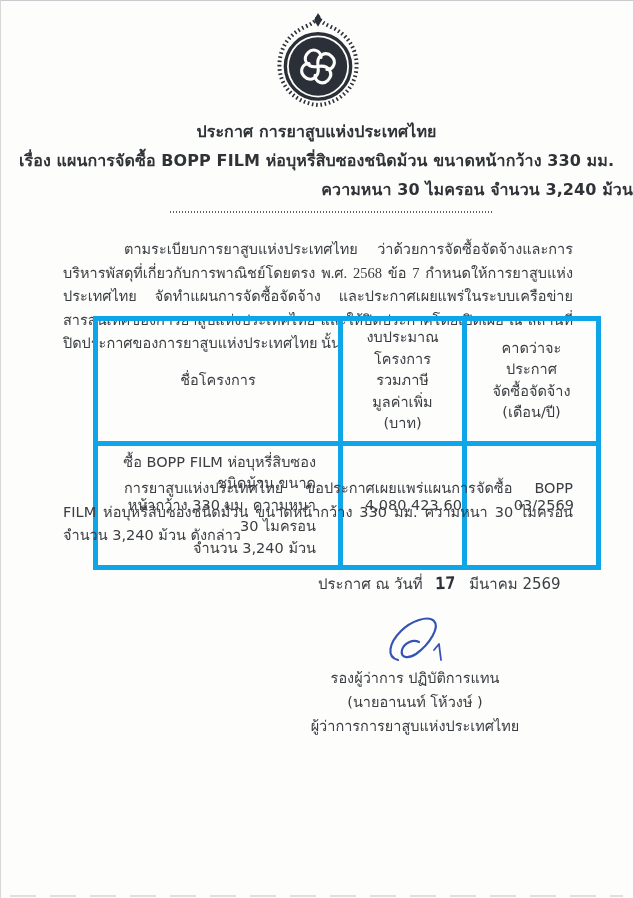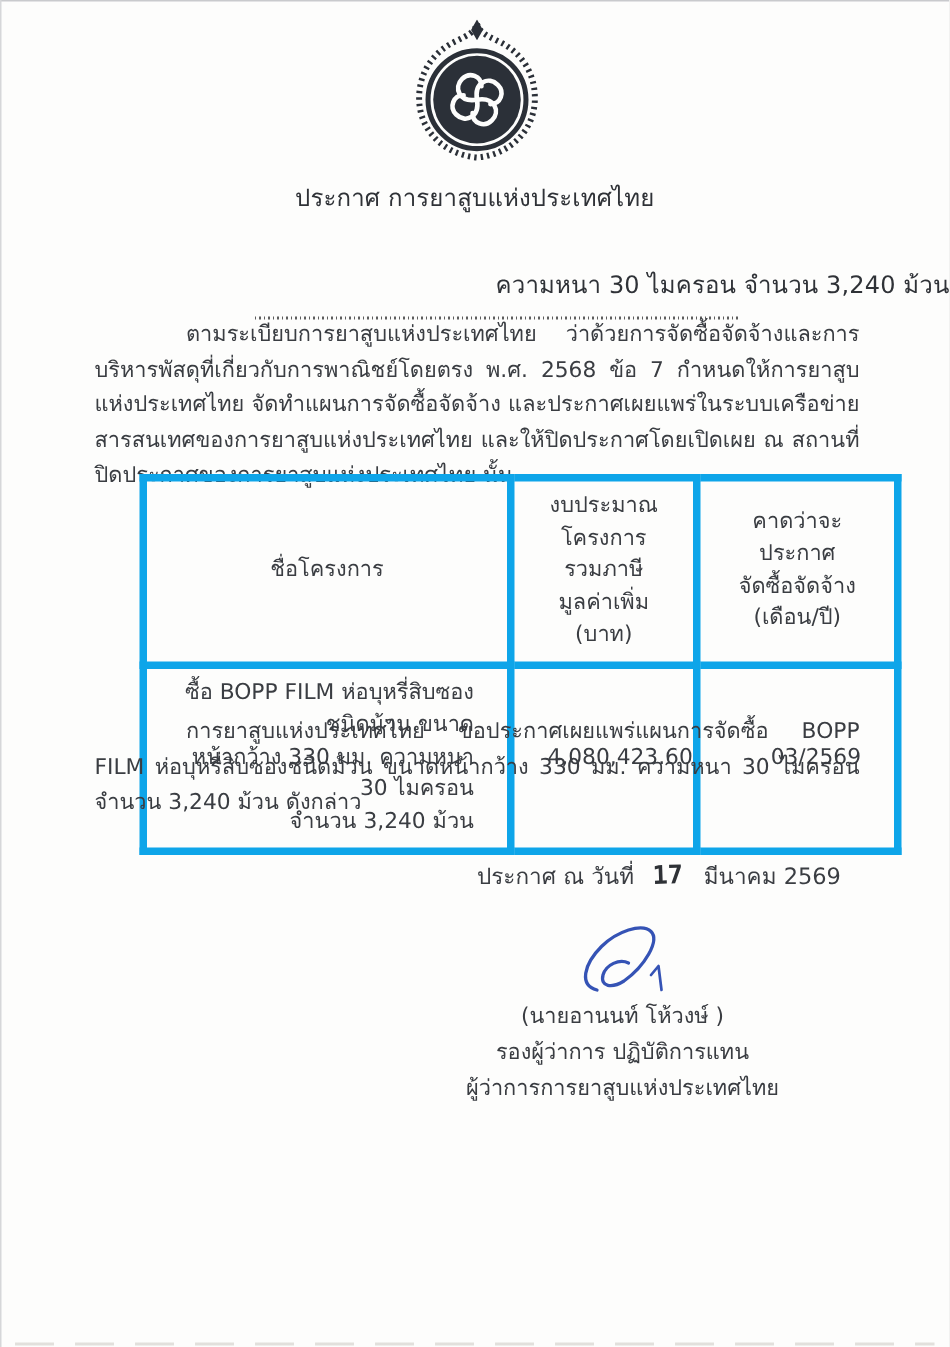--- a/index.html
+++ b/index.html
@@ -14,32 +14,32 @@
     color: #35383d;
     overflow: hidden;
   }
   .scan-top    { position:absolute; top:0; left:0; right:0; height:1px; background:#c9cacd; }
   .scan-left   { position:absolute; top:0; left:0; bottom:0; width:1px; background:#d6d7d9; }
   .scan-bottom { position:absolute; bottom:1px; left:10px; right:10px; height:2px;
                  background-image: repeating-linear-gradient(90deg,#e2e0dc 0 26px, transparent 26px 40px); }
 
   .logo { position:absolute; left:272px; top:13px; width:92px; height:95px; }
 
-  .center-line { position:absolute; left:0; width:633px; text-align:center; font-weight:normal;
+  .center-line { position:absolute; left:0; width:633px; text-align:center; font-weight:bold;
                  font-size:16px; color:#2f3237; letter-spacing:.1px; }
   .title-1   { top:119px; }
   .subject-1 { top:148px; }
   .subject-2 { top:177px;text-align:right; }
 
   .dotted-sep { position:absolute; top:211px; left:170px; width:322px; height:2px;
                 background-image: repeating-linear-gradient(90deg,#5d5d5d 0 1px, transparent 1px 3px); }
 
   .para { position:absolute; left:63px; width:510px; font-size:14.5px; line-height:23.5px;
           text-align:justify; text-indent:61px; color:#3a3d42; }
-  .para-1 { top:212px; }
+  .para-1 { top:238px;font-family:Liberation Serif, serif; }
   .para-2 { top:477px; }
 
   .proc-table { position:absolute; left:93px; top:316px; width:481px; border-collapse:collapse;
                 font-size:14.5px; color:#3a3d42; table-layout:fixed; }
   .proc-table td { border:5px solid #0ea5e9; text-align:center; vertical-align:middle;
                    line-height:21.5px; padding:6px 22px; }
   .proc-table .col-project { width:245px;margin-top:43px; }
   .proc-table .col-budget  { width:124px; }
   .proc-table .col-date    { width:134px; }
   .proc-table tr.head td   { height:64px; }
@@ -69,20 +69,21 @@
     <path d="M45 0 L49 7 L45 14 L41 7 Z" fill="#2b3038"></path>
     <circle cx="45" cy="54" r="33" fill="none" stroke="#2b3038" stroke-width="3.4"></circle>
     <circle cx="45" cy="54" r="29.5" fill="#2b3038"></circle>
     <path d="M45 54 c -2 -12, 8 -16, 14 -10 c 5 5, 2 13, -5 13" fill="none" stroke="#fdfdfc" stroke-width="3.1" stroke-linecap="round"></path>
     <path d="M45 54 c 12 -2, 16 8, 10 14 c -5 5, -13 2, -13 -5" fill="none" stroke="#fdfdfc" stroke-width="3.1" stroke-linecap="round"></path>
     <path d="M45 54 c 2 12, -8 16, -14 10 c -5 -5, -2 -13, 5 -13" fill="none" stroke="#fdfdfc" stroke-width="3.1" stroke-linecap="round"></path>
     <path d="M45 54 c -12 2, -16 -8, -10 -14 c 5 -5, 13 -2, 13 5" fill="none" stroke="#fdfdfc" stroke-width="3.1" stroke-linecap="round"></path>
   </svg>
 
   <div class="center-line title-1">ประกาศ การยาสูบแห่งประเทศไทย</div>
+  <div class="center-line subject-1">เรื่อง แผนการจัดซื้อ BOPP FILM ห่อบุหรี่สิบซองชนิดม้วน ขนาดหน้ากว้าง 330 มม.</div>
   <div class="center-line subject-2">ความหนา 30 ไมครอน จำนวน 3,240 ม้วน</div>
 
   <div class="dotted-sep"></div>
 
   <div class="para para-1">ตามระเบียบการยาสูบแห่งประเทศไทย ว่าด้วยการจัดซื้อจัดจ้างและการบริหารพัสดุที่เกี่ยวกับการพาณิชย์โดยตรง พ.ศ. 2568 ข้อ 7 กำหนดให้การยาสูบแห่งประเทศไทย จัดทำแผนการจัดซื้อจัดจ้าง และประกาศเผยแพร่ในระบบเครือข่ายสารสนเทศของการยาสูบแห่งประเทศไทย และให้ปิดประกาศโดยเปิดเผย ณ สถานที่ปิดประกาศของการยาสูบแห่งประเทศไทย นั้น</div>
 
   <table class="proc-table">
     <tbody>
       <tr class="head">
         <td class="col-project">
@@ -116,18 +117,18 @@
   <div class="date-line">
     <span>ประกาศ ณ วันที่</span><span class="hand-day">17</span><span>มีนาคม 2569</span>
   </div>
 
   <svg class="signature-svg" viewBox="0 0 80 54">
     <path d="M20 46 C 8 43, 11 29, 23 17 C 33 7, 50 1, 56 7 C 62 13, 52 30, 38 40 C 30 45, 22 44, 24 36 C 26 29, 35 25, 41 28" fill="none" stroke="#3553b5" stroke-width="2.2" stroke-linecap="round"></path>
     <path d="M56 36 L 61 30 L 63 46" fill="none" stroke="#3553b5" stroke-width="1.8" stroke-linecap="round" stroke-linejoin="round"></path>
   </svg>
 
   <div class="signer-block">
+    <div>รองผู้ว่าการ ปฏิบัติการแทน</div>
     <div>(นายอานนท์ โห้วงษ์ )</div>
-    <div>รองผู้ว่าการ ปฏิบัติการแทน</div>
     <div>ผู้ว่าการการยาสูบแห่งประเทศไทย</div>
   </div>
 
 </div>
 
 </body></html>

